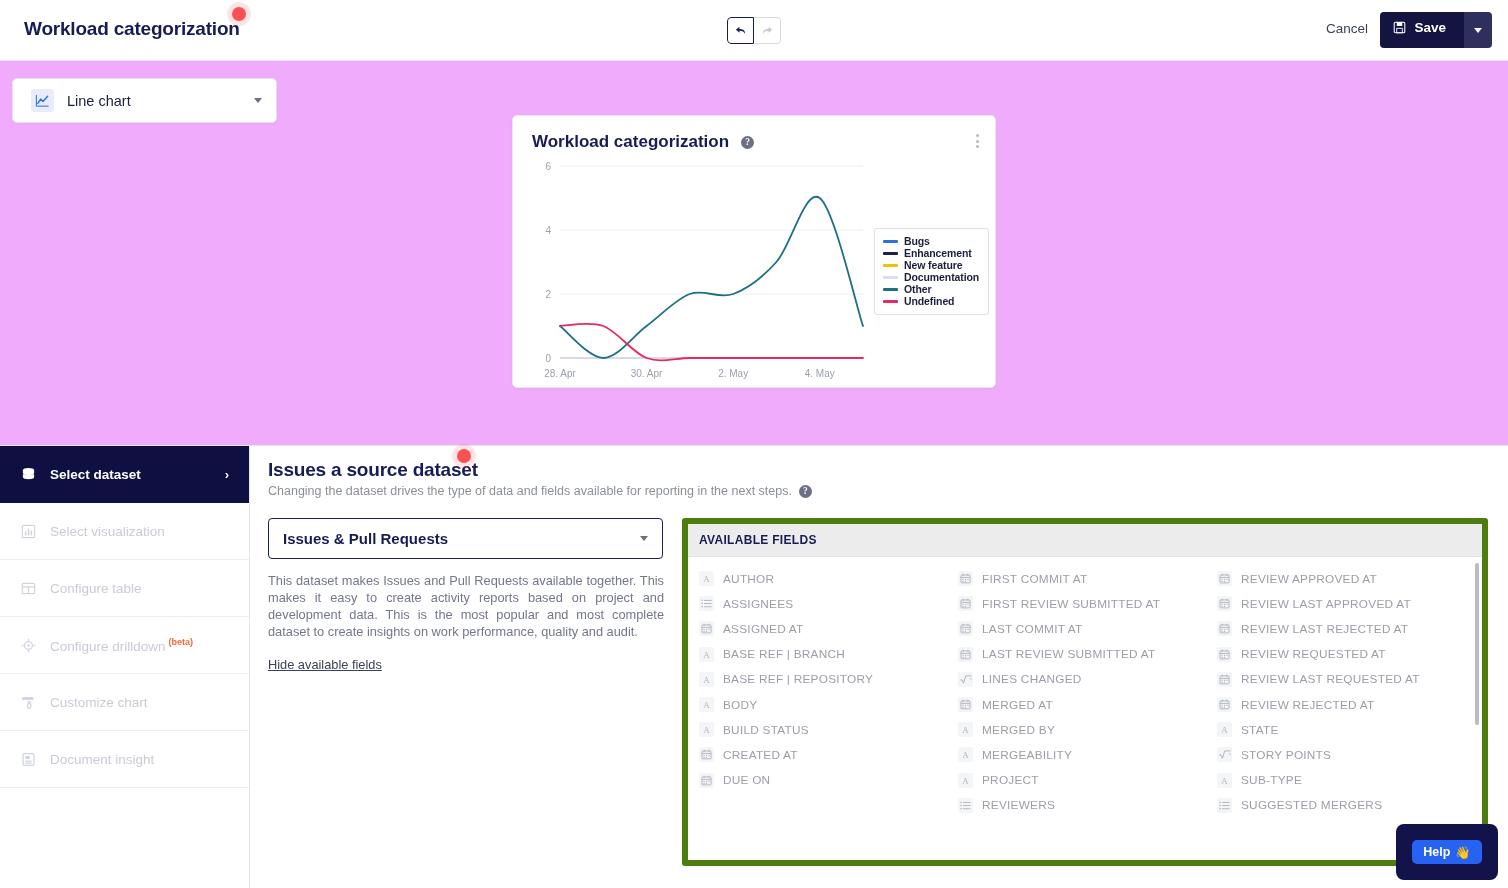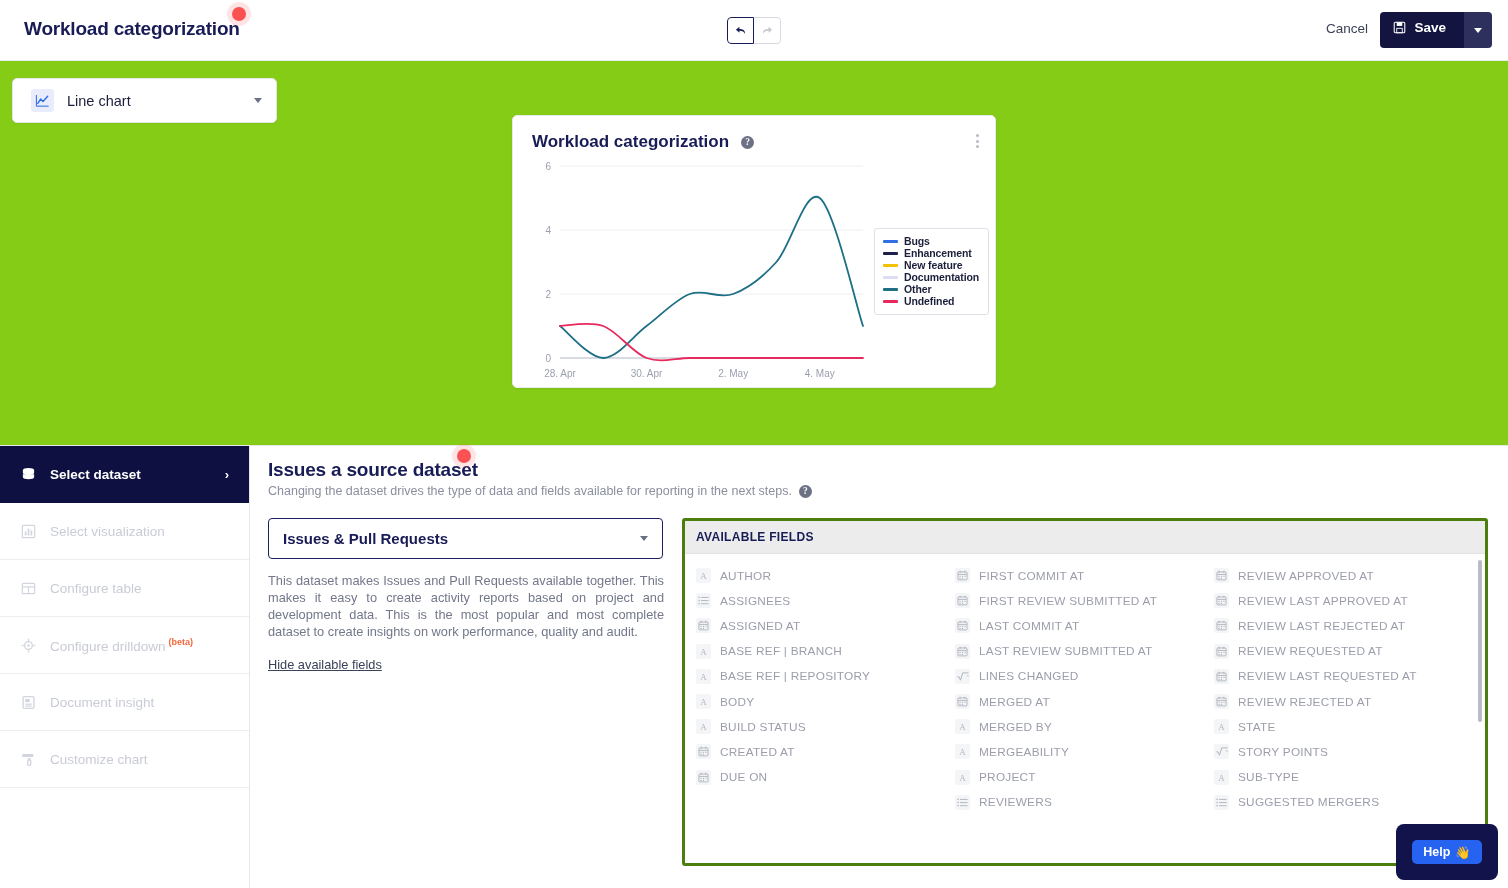--- a/index.html
+++ b/index.html
@@ -59,21 +59,21 @@
     display: flex; align-items: center; justify-content: center;
   }
   .caret-white {
     width: 0; height: 0; border-left: 4px solid transparent;
     border-right: 4px solid transparent; border-top: 5px solid #ffffff;
   }
 
   
   .canvas {
     position: absolute; left: 0; top: 61px; width: 1508px; height: 385px;
-    background: #84cc16; border-bottom: 1px solid #e4e6ea;
+    background: #f0abfc; border-bottom: 1px solid #e4e6ea;
   }
   .chart-type-select {
     position: absolute; left: 12px; top: 17px; width: 265px; height: 45px;
     background: #ffffff; border: 1px solid #e4e6ea; border-radius: 5px;
     display: flex; align-items: center; padding: 0 14px 0 18px; cursor: pointer;
     box-shadow: 0 1px 2px rgba(20,24,60,0.04);
   }
   .cts-icon {
     width: 23px; height: 23px; border-radius: 3px; background: #e8ecfb;
     display: flex; align-items: center; justify-content: center; flex: 0 0 auto;
@@ -166,21 +166,21 @@
     font-size: 12.8px; line-height: 17px; color: #73778a; text-align: justify;
   }
   .hide-link {
     position: absolute; left: 18px; top: 211px; font-size: 12.8px;
     color: #3c4257; text-decoration: underline; cursor: pointer;
   }
 
   
   .fields-panel {
     position: absolute; left: 432px; top: 72px; width: 806px; height: 348px;
-    background: #ffffff; border: 3px solid #4d7c0f; border-radius: 3px; overflow: hidden;
+    background: #ffffff; border: 6px solid #4d7c0f; border-radius: 3px; overflow: hidden;
   }
   .fields-header {
     height: 33px; background: #ececec; border-bottom: 1px solid #e0e2e6;
     display: flex; align-items: center; padding-left: 11px;
     font-size: 12px; font-weight: bold; color: #181c56; letter-spacing: 0.3px;
   }
   .fields-body { position: relative; height: 315px; overflow: hidden; }
   .fields-cols { display: flex; padding: 9px 0 0 0; }
   .fields-col { width: 259px; flex: 0 0 auto; padding-left: 11px; }
   .field-row { display: flex; align-items: center; height: 25.2px; }
@@ -370,38 +370,38 @@
               <line x1="8" y1="13" x2="8" y2="15.2" stroke="#d2d5de" stroke-width="1.4"></line>
               <line x1="0.8" y1="8" x2="3" y2="8" stroke="#d2d5de" stroke-width="1.4"></line>
               <line x1="13" y1="8" x2="15.2" y2="8" stroke="#d2d5de" stroke-width="1.4"></line>
             </svg>
           </span>
           <span class="side-label">Configure drilldown<span class="beta-tag">(beta)</span></span>
         </div>
         <div class="side-item disabled">
           <span class="side-ico">
             <svg width="15" height="15" viewBox="0 0 16 16">
+              <rect x="1.2" y="2" width="12" height="3.4" rx="1" fill="#d2d5de"></rect>
+              <rect x="7" y="6.6" width="3.6" height="1.6" fill="#d2d5de"></rect>
+              <rect x="7.2" y="8.6" width="3.2" height="5.6" rx="1.1" fill="none" stroke="#d2d5de" stroke-width="1.4"></rect>
+            </svg>
+          </span>
+          <span class="side-label">Customize chart</span>
+        </div>
+        <div class="side-item disabled">
+          <span class="side-ico">
+            <svg width="15" height="15" viewBox="0 0 16 16">
               <rect x="2.2" y="1.8" width="11.6" height="12.4" rx="1.2" fill="none" stroke="#d2d5de" stroke-width="1.4"></rect>
               <rect x="4.6" y="4.2" width="4.6" height="3.4" fill="#d2d5de"></rect>
               <line x1="4.6" y1="9.8" x2="11.4" y2="9.8" stroke="#d2d5de" stroke-width="1.3"></line>
               <line x1="4.6" y1="11.9" x2="11.4" y2="11.9" stroke="#d2d5de" stroke-width="1.3"></line>
             </svg>
           </span>
           <span class="side-label">Document insight</span>
         </div>
-        <div class="side-item disabled">
-          <span class="side-ico">
-            <svg width="15" height="15" viewBox="0 0 16 16">
-              <rect x="1.2" y="2" width="12" height="3.4" rx="1" fill="#d2d5de"></rect>
-              <rect x="7" y="6.6" width="3.6" height="1.6" fill="#d2d5de"></rect>
-              <rect x="7.2" y="8.6" width="3.2" height="5.6" rx="1.1" fill="none" stroke="#d2d5de" stroke-width="1.4"></rect>
-            </svg>
-          </span>
-          <span class="side-label">Customize chart</span>
-        </div>
       </div>
 
     <div class="content">
       <div class="sec-title">Issues a source dataset</div>
       <div class="dot-marker dot-section"></div>
 
       <div class="sec-sub">
         <span>Changing the dataset drives the type of data and fields available for reporting in the next steps.</span>
         <span class="help-circle">?</span>
       </div>

